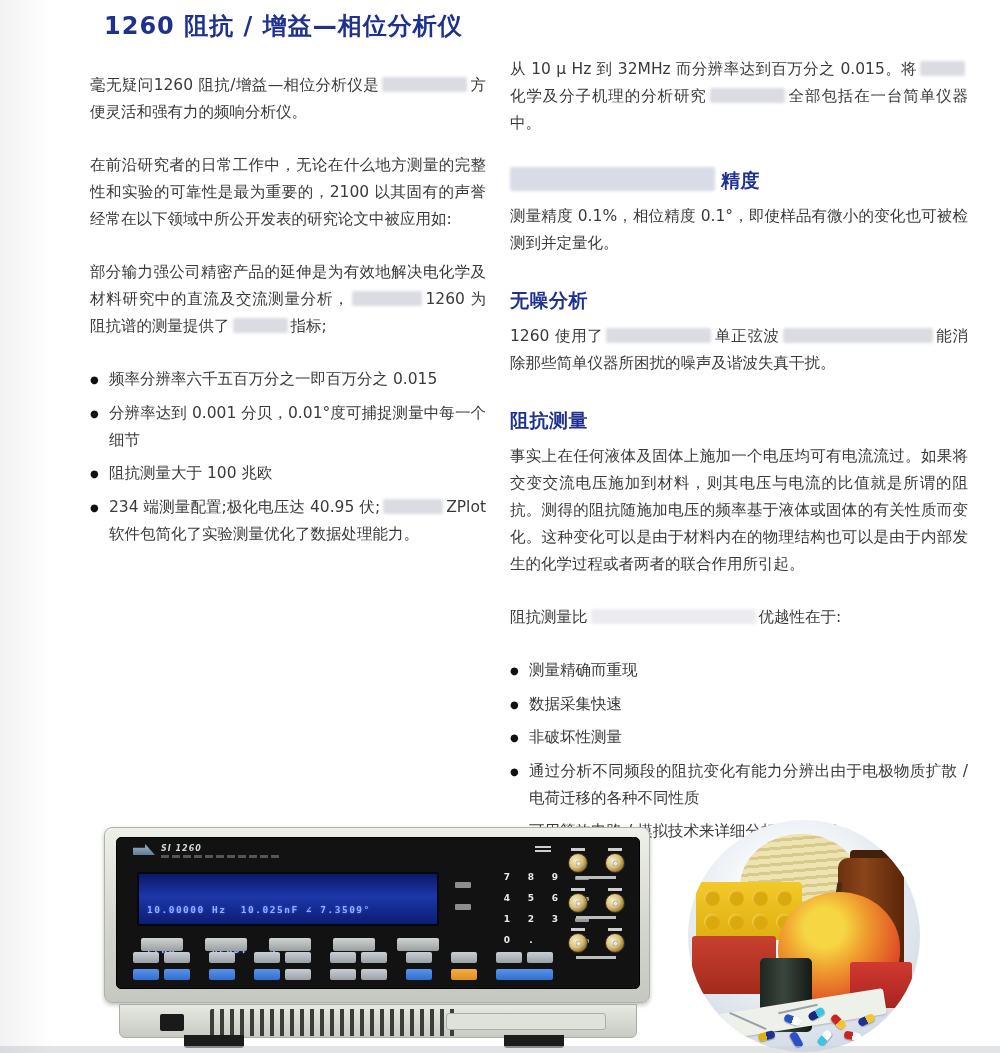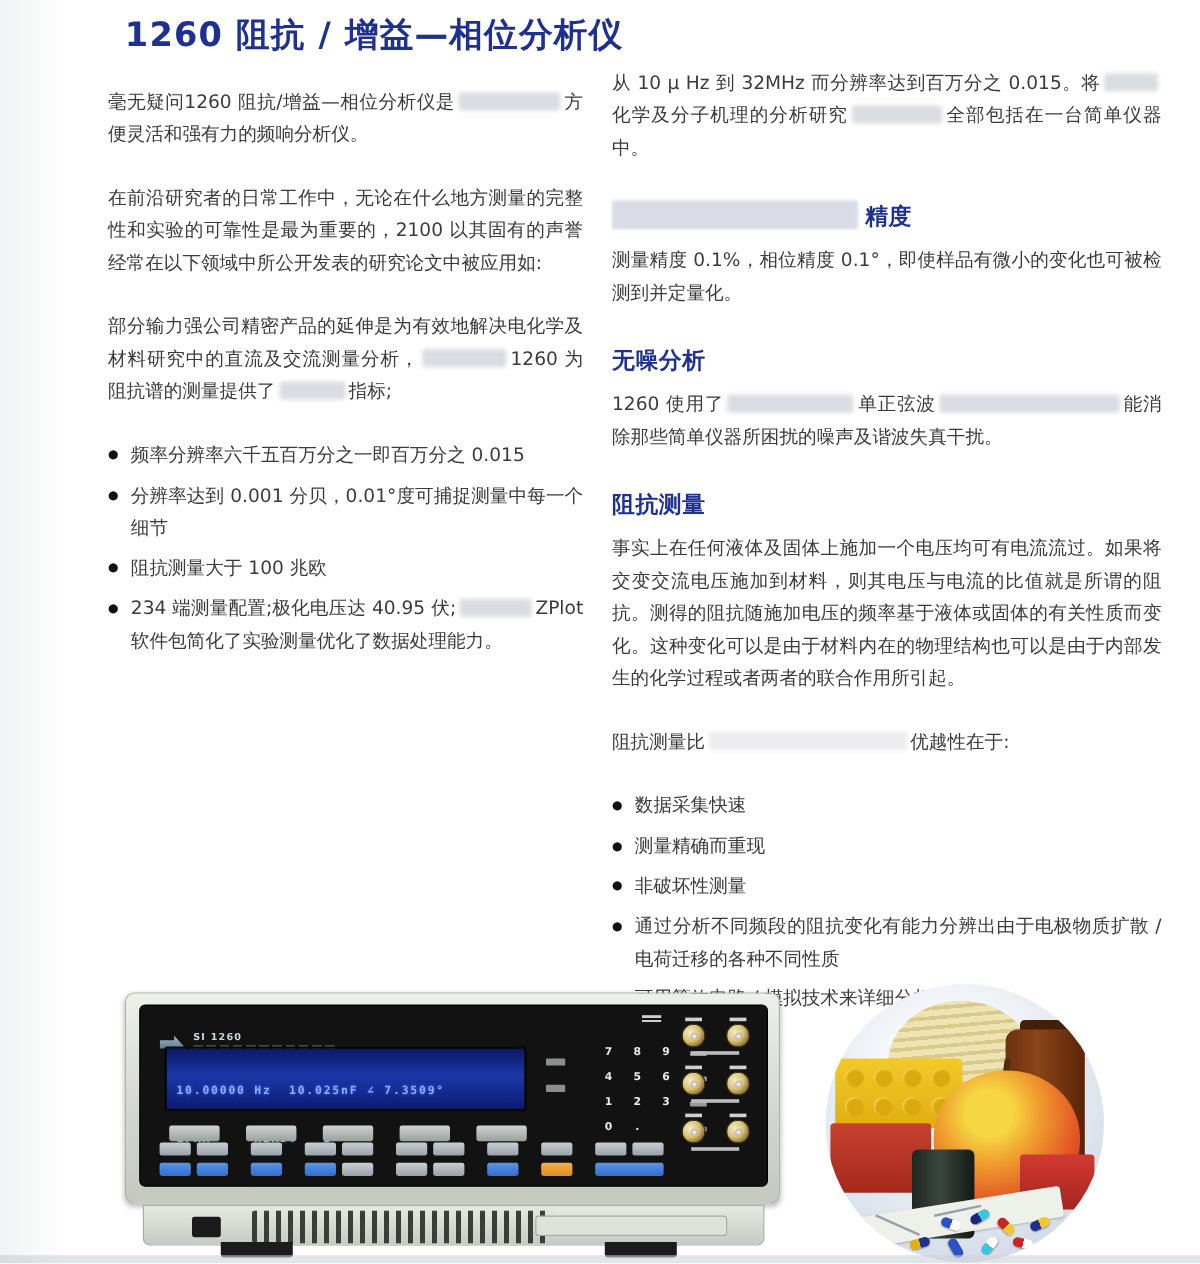--- a/index.html
+++ b/index.html
@@ -2,21 +2,21 @@
 <html><head>
 <meta charset="utf-8">
 <style>
   * { margin:0; padding:0; box-sizing:border-box; }
   html,body { width:1000px; height:1053px; background:#ffffff; overflow:hidden;
     font-family:"DejaVu Sans","Liberation Sans",sans-serif; }
   body { position:relative; }
   body::before { content:""; position:absolute; left:0; top:0; width:70px; height:1053px;
     background:linear-gradient(90deg, rgba(120,125,135,.10), rgba(120,125,135,0) 75%); pointer-events:none; z-index:5;}
 
-  .page-title { position:absolute; left:104px; top:10px; font-size:28px; font-weight:bold;
+  .page-title { position:absolute; left:104px; top:10px; font-size:24px; font-weight:bold;
     color:#1e3191; letter-spacing:1px; }
 
   .col { position:absolute; color:#3a3a3a; font-size:15.5px; line-height:27px; }
   .col-left  { left:90px;  top:72px;  width:396px; }
   .col-right { left:510px; top:56px;  width:458px; }
 
   p.body { margin-bottom:26px; text-align:justify; }
   .tight { margin-bottom:4px; }
 
   ul.dotlist { list-style:none; margin:4px 0 22px 0; }
@@ -38,21 +38,21 @@
 
   
   .figure-area { position:absolute; left:0; top:818px; width:1000px; height:235px; }
   .device { position:absolute; left:104px; top:9px; width:546px; height:226px; }
   .dev-case { position:relative; width:546px; height:176px; border-radius:8px;
     background:linear-gradient(180deg,#eef0ea,#d2d5cd 60%,#c4c8c0); border:1px solid #aeb2aa;
     box-shadow:0 2px 4px rgba(0,0,0,.25); }
   .dev-panel { position:absolute; left:11px; top:9px; width:524px; height:152px; background:#121212;
     border-radius:5px; border:1px solid #000; }
 
-  .dev-brand { position:absolute; left:16px; top:22px; display:flex; align-items:flex-end; gap:6px; }
+  .dev-brand { position:absolute; left:16px; top:6px; display:flex; align-items:flex-start; gap:6px;font-style:italic; }
   .brand-logo { width:22px; height:11px; background:linear-gradient(180deg,#9fb6c9,#5f7d94);
     clip-path:polygon(0 35%,55% 35%,55% 0,100% 100%,0 100%); }
   .brand-text { color:#cfd6da; font-size:8px; font-weight:bold; letter-spacing:1px; line-height:9px; }
   .brand-sub { width:120px; height:3px; margin-top:2px; background:repeating-linear-gradient(90deg,#555 0 8px,transparent 8px 11px); }
 
   .dev-screen { position:absolute; left:20px; top:34px; width:302px; height:54px;
     background:linear-gradient(180deg,#0a1866 0%,#1c37a8 45%,#0c1c74 100%);
     border:2px solid #05070f; border-radius:2px; padding:8px 8px 0 8px;
     font-family:"DejaVu Sans Mono","Liberation Mono",monospace; font-size:9.5px; font-weight:bold;
     color:#8fb0ff; letter-spacing:1.5px; white-space:pre; text-shadow:0 0 3px #3b5cff; }
@@ -162,22 +162,22 @@
 
   <h2 class="sec">无噪分析</h2>
   <p class="body"><span>1260 使用了</span><span class="redact w105"></span><span>单正弦波</span><span class="redact w150"></span><span>能消除那些简单仪器所困扰的噪声及谐波失真干扰。</span></p>
 
   <h2 class="sec">阻抗测量</h2>
   <p class="body">事实上在任何液体及固体上施加一个电压均可有电流流过。如果将交变交流电压施加到材料，则其电压与电流的比值就是所谓的阻抗。测得的阻抗随施加电压的频率基于液体或固体的有关性质而变化。这种变化可以是由于材料内在的物理结构也可以是由于内部发生的化学过程或者两者的联合作用所引起。</p>
 
   <p class="body tight"><span>阻抗测量比</span><span class="redact faint w165"></span><span>优越性在于:</span></p>
 
   <ul class="dotlist">
+    <li>测量精确而重现</li>
     <li>数据采集快速</li>
-    <li>测量精确而重现</li>
     <li>非破坏性测量</li>
     <li>通过分析不同频段的阻抗变化有能力分辨出由于电极物质扩散 / 电荷迁移的各种不同性质</li>
     <li>可用等效电路 / 模拟技术来详细分析所得结果</li>
   </ul>
 </div>
 
 <div class="figure-area">
 
   <div class="device">
     <div class="dev-case">

